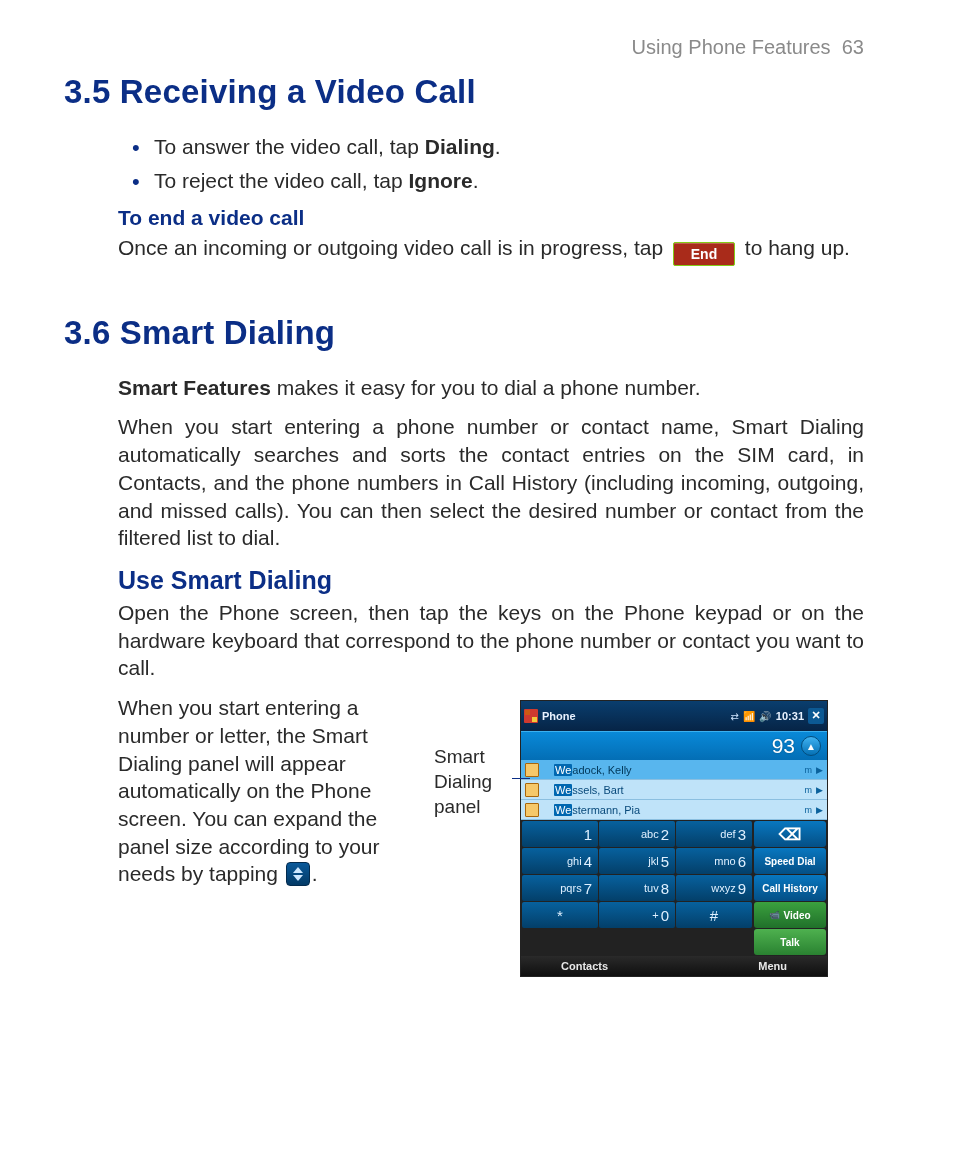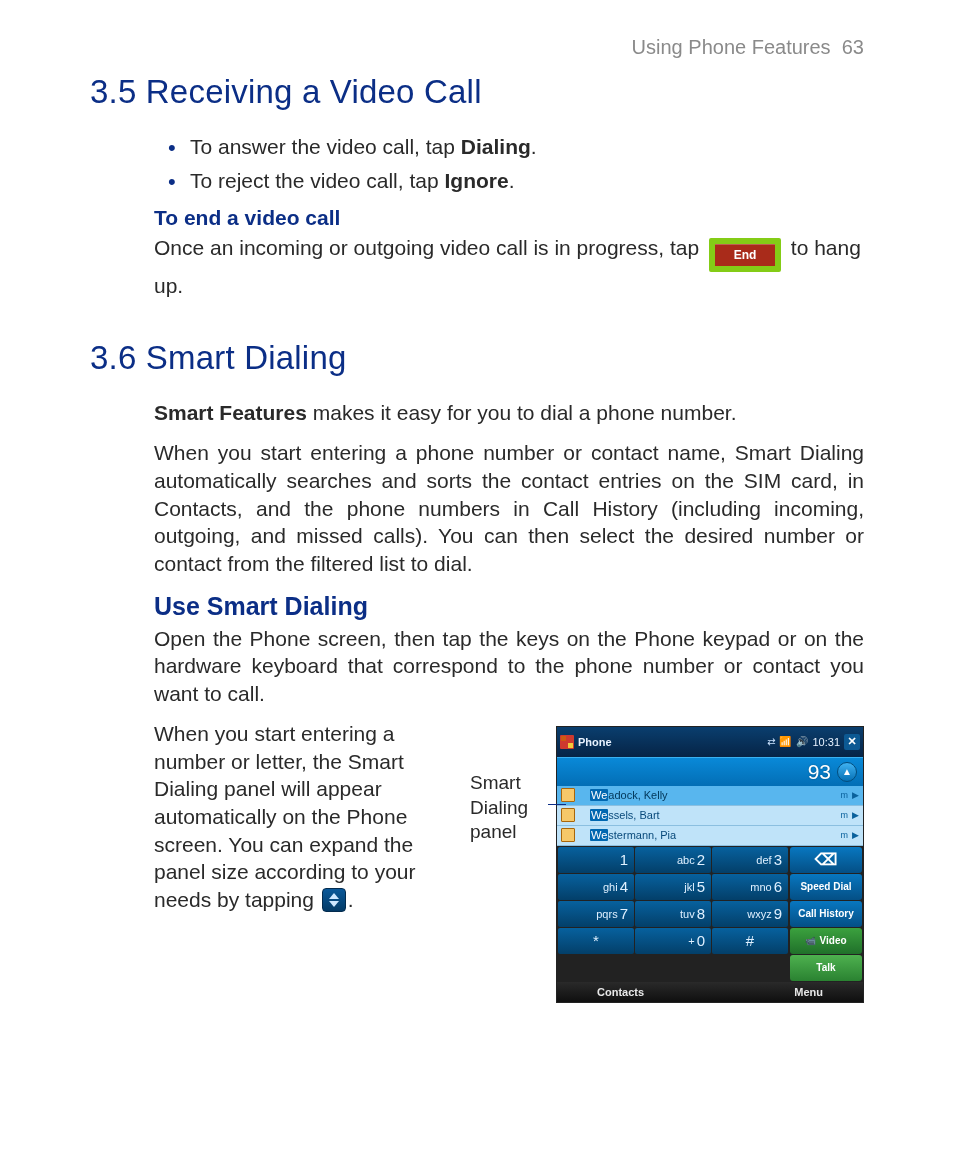--- a/index.html
+++ b/index.html
@@ -10,33 +10,33 @@
     height: 1173px;
     background: #fff;
     font-family: "Segoe UI", "Myriad Pro", "Helvetica Neue", Arial, sans-serif;
     color: #2a2a2a;
   }
   .page {
     position: relative;
     width: 954px;
     height: 1173px;
     box-sizing: border-box;
-    padding: 36px 90px 60px 90px;
+    padding: 36px 90px 60px 54px;
   }
   .header-line {
     text-align: right;
     color: #8a8a8a;
     font-size: 20px;
     margin-bottom: 14px;
   }
   h1.section {
     color: #0b2e86;
     font-size: 33px;
-    font-weight: 400;
-    margin: 4px 0 22px 0;
+    font-weight: 700;
+    margin: 4px 0 22px 10px;
     letter-spacing: 0.2px;
   }
   .content-block {
     padding-left: 64px;
   }
   .blue-sub {
     color: #0b2e86;
     font-weight: 700;
     font-size: 21px;
     margin: 0 0 4px 0;
@@ -72,29 +72,29 @@
     line-height: 1.32;
     margin: 4px 0 12px 0;
     color: #2a2a2a;
   }
   b { font-weight: 700; }
   .end-btn {
     display: inline-block;
     width: 60px;
     height: 22px;
     background: #a92b1a;
-    border: 6px solid #84cc16;
+    border: 1px solid #84cc16;
     border-radius: 2px;
     color: #fff;
-    font-size: 12px;
+    font-size: 14px;
     font-weight: 700;
     text-align: center;
     line-height: 22px;
     vertical-align: -4px;
-    margin: 0 4px;
+    margin: 8px 4px;
     box-shadow: inset 0 1px 0 rgba(255,255,255,0.25);
   }
   .expand-btn {
     display: inline-block;
     width: 22px;
     height: 22px;
     background: linear-gradient(#0a599a, #033a66);
     border: 1px solid #032b4e;
     border-radius: 4px;
     vertical-align: -5px;
@@ -353,21 +353,21 @@
         <div class="phone">
           <div class="p-titlebar">
             <div class="p-titlebar-left">
               <span class="flag"></span>
               <span style="font-weight:700;">Phone</span>
             </div>
             <div class="p-status">
               <span class="icon">⇄</span>
               <span class="icon">📶</span>
               <span class="icon">🔊</span>
-              <span style="font-weight:400;">10:31</span>
+              <span style="font-weight:700;">10:31</span>
               <span class="x-btn">✕</span>
             </div>
           </div>
 
           <div class="p-display">
             <span class="p-display-num">93</span>
             <span class="circle-btn">▲</span>
           </div>
 
           <div class="sd-panel">

